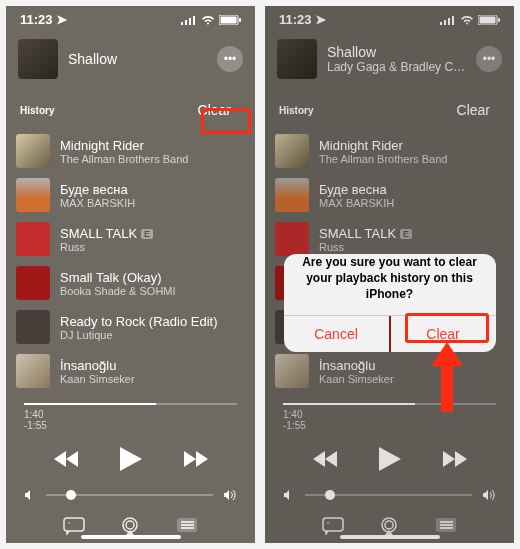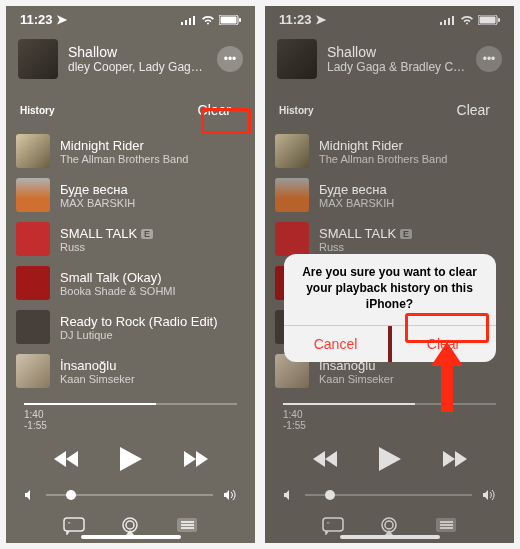--- a/index.html
+++ b/index.html
@@ -145,38 +145,38 @@
     position:absolute;
     left:50%; transform:translateX(-50%);
     top: 248px;
     width: 212px;
     background:#f2f2f2;
     border-radius:12px;
     overflow:hidden;
     color:#000;
   }
   .dialog-text {
-    padding: 10px 14px 12px;
+    padding: 0 14px 12px;
     text-align:center;
     font-size:12px;
     font-weight:600;
     line-height:1.35;
   }
   .dialog-actions {
     display:flex;
     border-top:1px solid #ccc;
   }
   .dialog-actions > div {
     flex:1;
     text-align:center;
     padding:10px 0;
     font-size:14px;
     color:#ff3b30;
   }
-  .dialog-actions > div:first-child { border-right:4px solid #7f1d1d; }
+  .dialog-actions > div:first-child { border-right:2px solid #7f1d1d; }
   .arrow {
     position:absolute;
     left: 162px;
     top: 336px;
     width: 40px;
     height: 70px;
   }
   svg { display:block; }
 </style>
 </head>
@@ -206,21 +206,20 @@
             <rect x="20" y="3" width="2" height="4" rx="1" fill="#fff"></rect>
           </svg>
       </span>
     </div>
   </div>
 
   <div class="now-playing">
     <div class="np-art"></div>
     <div class="np-text">
       <div class="np-title">Shallow</div>
-      <div class="np-artist">dley Cooper,     Lady Gaga &amp;</div>
     </div>
     <div class="more-btn">
       <span>•••</span>
     </div>
   </div>
 
   <div class="history-header">
     <div class="history-label">History</div>
     <div class="clear-btn">Clear</div>
   </div>

